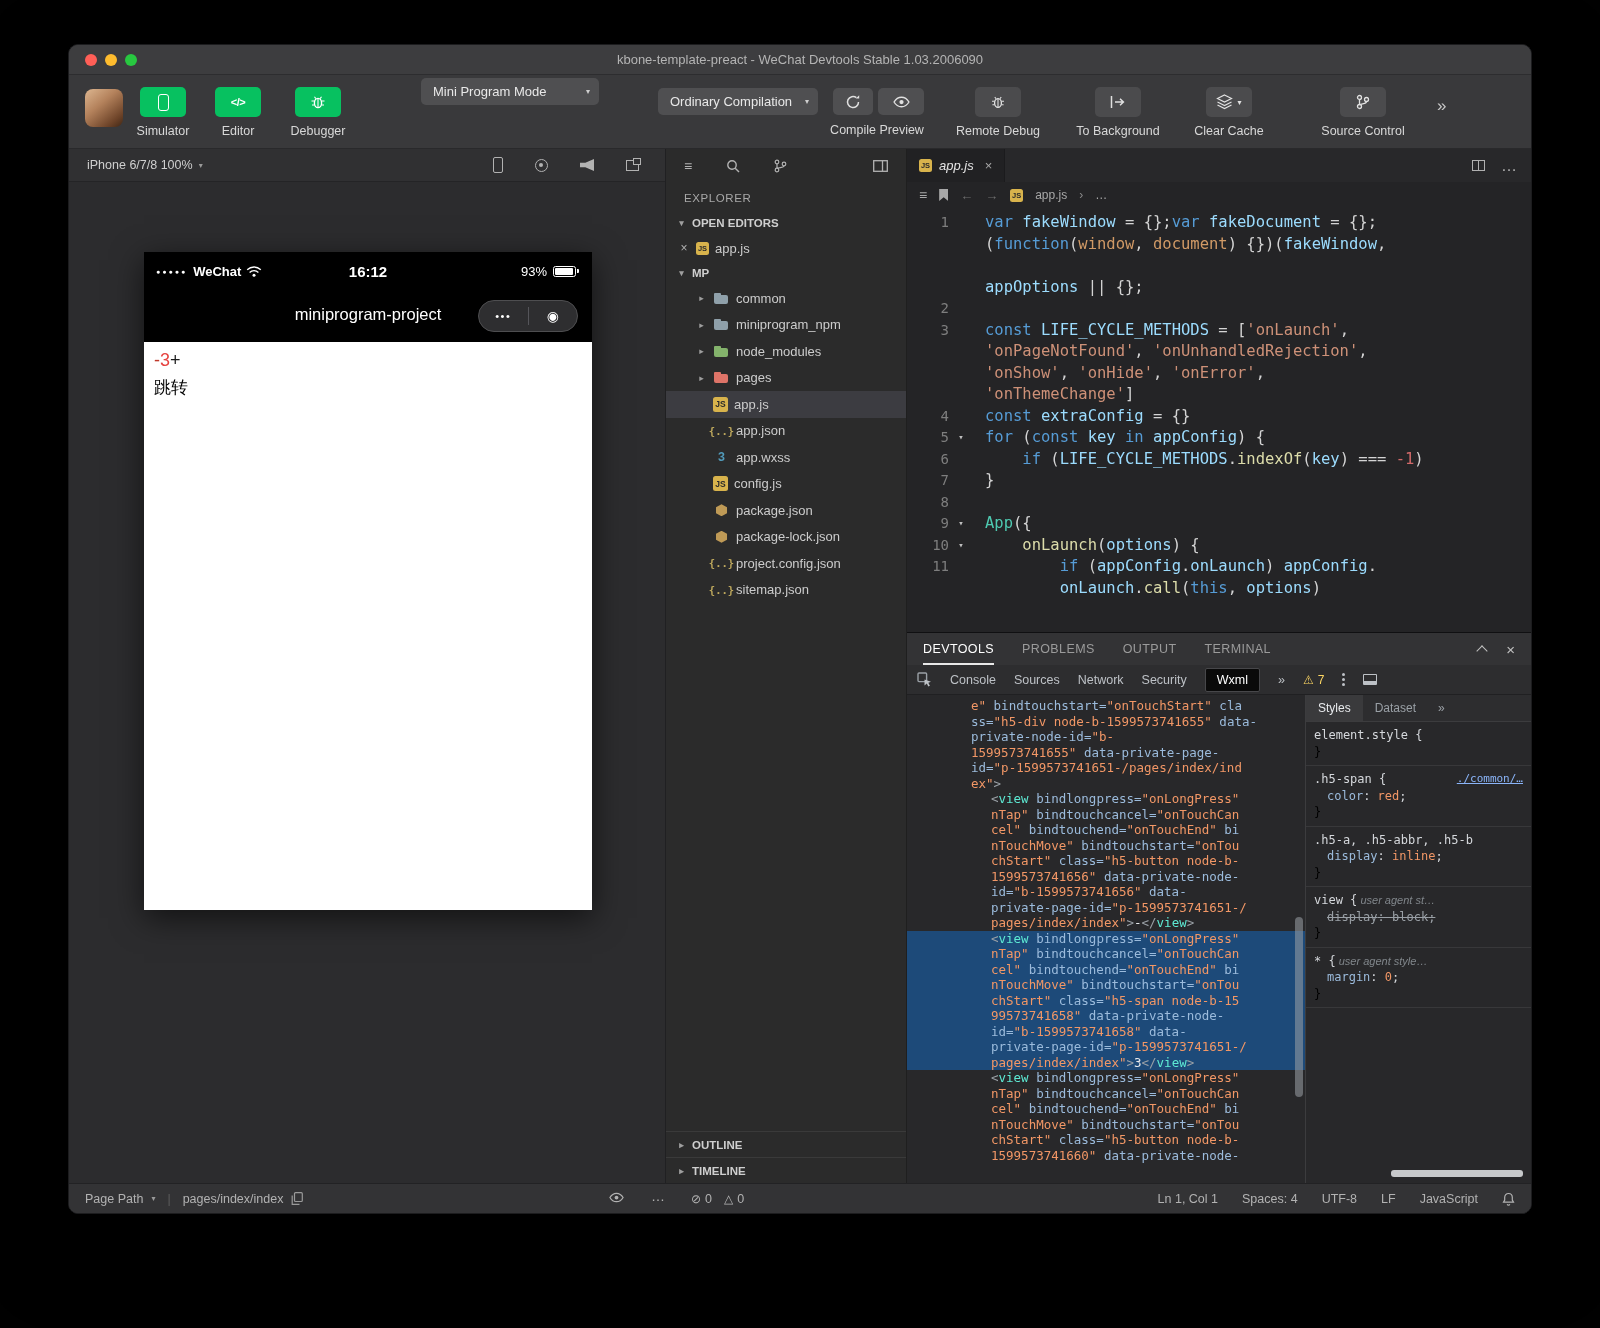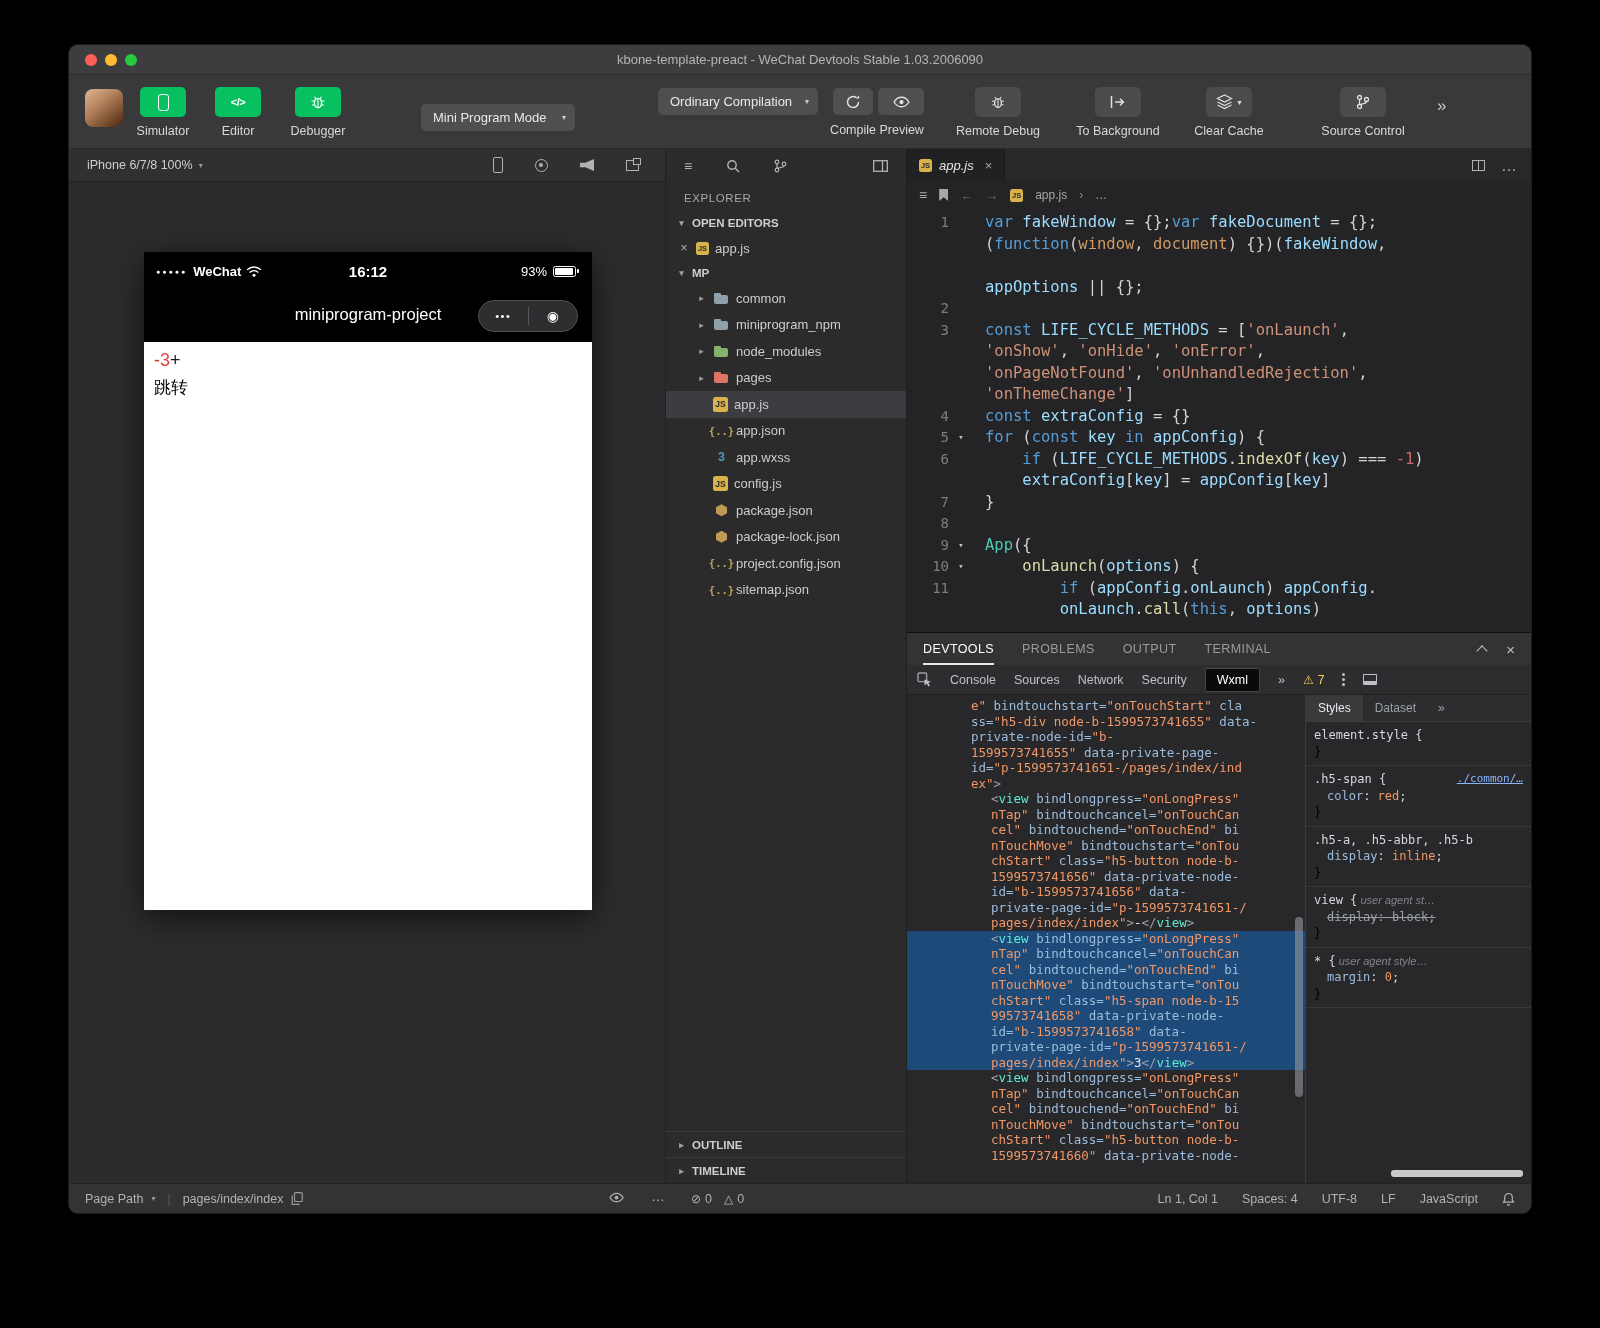--- a/index.html
+++ b/index.html
@@ -205,21 +205,21 @@
       <div class="tb-btn" style="left:199px">
         <div class="tb-ic green">
           <svg width="16" height="16" viewBox="0 0 16 16">
               <ellipse cx="8" cy="9" rx="3.6" ry="4.6" fill="none" stroke="#fff" stroke-width="1.4"></ellipse>
               <path d="M8 4.4V13.6M4.4 7H1.5M4.4 11H2M11.6 7h2.9M11.6 11H14M5.8 4.6 4.5 2.8M10.2 4.6l1.3-1.8" stroke="#fff" stroke-width="1.1" fill="none"></path>
             </svg>
         </div>
         <div class="tb-label">Debugger</div>
       </div>
 
-      <div class="dropdown" style="left:352px;top:29px;width:154px">
+      <div class="dropdown" style="left:352px;top:3px;width:178px">
         <span>Mini Program Mode</span>
         <span class="caret">▾</span>
       </div>
       <div class="dropdown" style="left:589px;top:13px;width:160px">
         <span>Ordinary Compilation</span>
         <span class="caret">▾</span>
       </div>
       <div class="sq-btn" style="left:764px;top:13px;width:40px">
         <svg width="16" height="16" viewBox="0 0 16 16">
             <path d="M13.5 8a5.5 5.5 0 1 1-2.1-4.3" fill="none" stroke="#e0e0e0" stroke-width="1.5"></path>
@@ -447,27 +447,26 @@
           <span>…</span>
         </div>
         <div class="code">
           <div>
               <div class="code-line"><span class="gut">1</span><span class="fold"></span><span class="ctext"><span class="tk-k">var </span><span class="tk-v">fakeWindow</span><span class="tk-p"> = {};</span><span class="tk-k">var </span><span class="tk-v">fakeDocument</span><span class="tk-p"> = {};</span></span></div>
               <div class="code-line"><span class="gut"></span><span class="fold"></span><span class="ctext"><span class="tk-p">(</span><span class="tk-k">function</span><span class="tk-p">(</span><span class="tk-prm">window</span><span class="tk-p">, </span><span class="tk-prm">document</span><span class="tk-p">) {})(</span><span class="tk-v">fakeWindow</span><span class="tk-p">,</span></span></div>
               <div class="code-line"><span class="gut"></span><span class="fold"></span></div>
               <div class="code-line"><span class="gut"></span><span class="fold"></span><span class="ctext"><span class="tk-v">appOptions</span><span class="tk-p"> || {};</span></span></div>
               <div class="code-line"><span class="gut">2</span><span class="fold"></span><span class="ctext"></span></div>
               <div class="code-line"><span class="gut">3</span><span class="fold"></span><span class="ctext"><span class="tk-k">const </span><span class="tk-v">LIFE_CYCLE_METHODS</span><span class="tk-p"> = [</span><span class="tk-s">'onLaunch'</span><span class="tk-p">,</span></span></div>
+              <div class="code-line"><span class="gut"></span><span class="fold"></span><span class="ctext"><span class="tk-s">'onPageNotFound'</span><span class="tk-p">, </span><span class="tk-s">'onUnhandledRejection'</span><span class="tk-p">,</span></span></div>
               <div class="code-line"><span class="gut"></span><span class="fold"></span><span class="ctext"><span class="tk-s">'onShow'</span><span class="tk-p">, </span><span class="tk-s">'onHide'</span><span class="tk-p">, </span><span class="tk-s">'onError'</span><span class="tk-p">,</span></span></div>
-              <div class="code-line"><span class="gut"></span><span class="fold"></span><span class="ctext"><span class="tk-s">'onPageNotFound'</span><span class="tk-p">, </span><span class="tk-s">'onUnhandledRejection'</span><span class="tk-p">,</span></span></div>
               <div class="code-line"><span class="gut"></span><span class="fold"></span><span class="ctext"><span class="tk-s">'onThemeChange'</span><span class="tk-p">]</span></span></div>
               <div class="code-line"><span class="gut">4</span><span class="fold"></span><span class="ctext"><span class="tk-k">const </span><span class="tk-v">extraConfig</span><span class="tk-p"> = {}</span></span></div>
               <div class="code-line"><span class="gut">5</span><span class="fold">▾</span><span class="ctext"><span class="tk-k">for</span><span class="tk-p"> (</span><span class="tk-k">const </span><span class="tk-v">key</span><span class="tk-k"> in </span><span class="tk-v">appConfig</span><span class="tk-p">) {</span></span></div>
               <div class="code-line"><span class="gut">6</span><span class="fold"></span><span class="ctext"><span class="tk-p">    </span><span class="tk-k">if</span><span class="tk-p"> (</span><span class="tk-v">LIFE_CYCLE_METHODS</span><span class="tk-p">.</span><span class="tk-f">indexOf</span><span class="tk-p">(</span><span class="tk-v">key</span><span class="tk-p">) === </span><span class="tk-num">-1</span><span class="tk-p">)</span></span></div>
-              <div class="code-line"><span class="gut"></span><span class="fold"></span><span class="ctext"><span class="tk-p">    </span><span class="tk-v">extraConfig</span><span class="tk-p">[</span><span class="tk-v">key</span><span class="tk-p">] = </span><span class="tk-v">appConfig</span><span class="tk-p">[</span><span class="tk-v">key</span><span class="tk-p">]</span></span></div>
               <div class="code-line"><span class="gut">7</span><span class="fold"></span><span class="ctext"><span class="tk-p">}</span></span></div>
               <div class="code-line"><span class="gut">8</span><span class="fold"></span><span class="ctext"></span></div>
               <div class="code-line"><span class="gut">9</span><span class="fold">▾</span><span class="ctext"><span class="tk-cls">App</span><span class="tk-p">({</span></span></div>
               <div class="code-line"><span class="gut">10</span><span class="fold">▾</span><span class="ctext"><span class="tk-p">    </span><span class="tk-f">onLaunch</span><span class="tk-p">(</span><span class="tk-v">options</span><span class="tk-p">) {</span></span></div>
               <div class="code-line"><span class="gut">11</span><span class="fold"></span><span class="ctext"><span class="tk-p">        </span><span class="tk-k">if</span><span class="tk-p"> (</span><span class="tk-v">appConfig</span><span class="tk-p">.</span><span class="tk-v">onLaunch</span><span class="tk-p">) </span><span class="tk-v">appConfig</span><span class="tk-p">.</span></span></div>
               <div class="code-line"><span class="gut"></span><span class="fold"></span><span class="ctext"><span class="tk-p">        </span><span class="tk-v">onLaunch</span><span class="tk-p">.</span><span class="tk-f">call</span><span class="tk-p">(</span><span class="tk-k">this</span><span class="tk-p">, </span><span class="tk-v">options</span><span class="tk-p">)</span></span></div>
             </div>
         </div>
 
         <div class="devtools">

